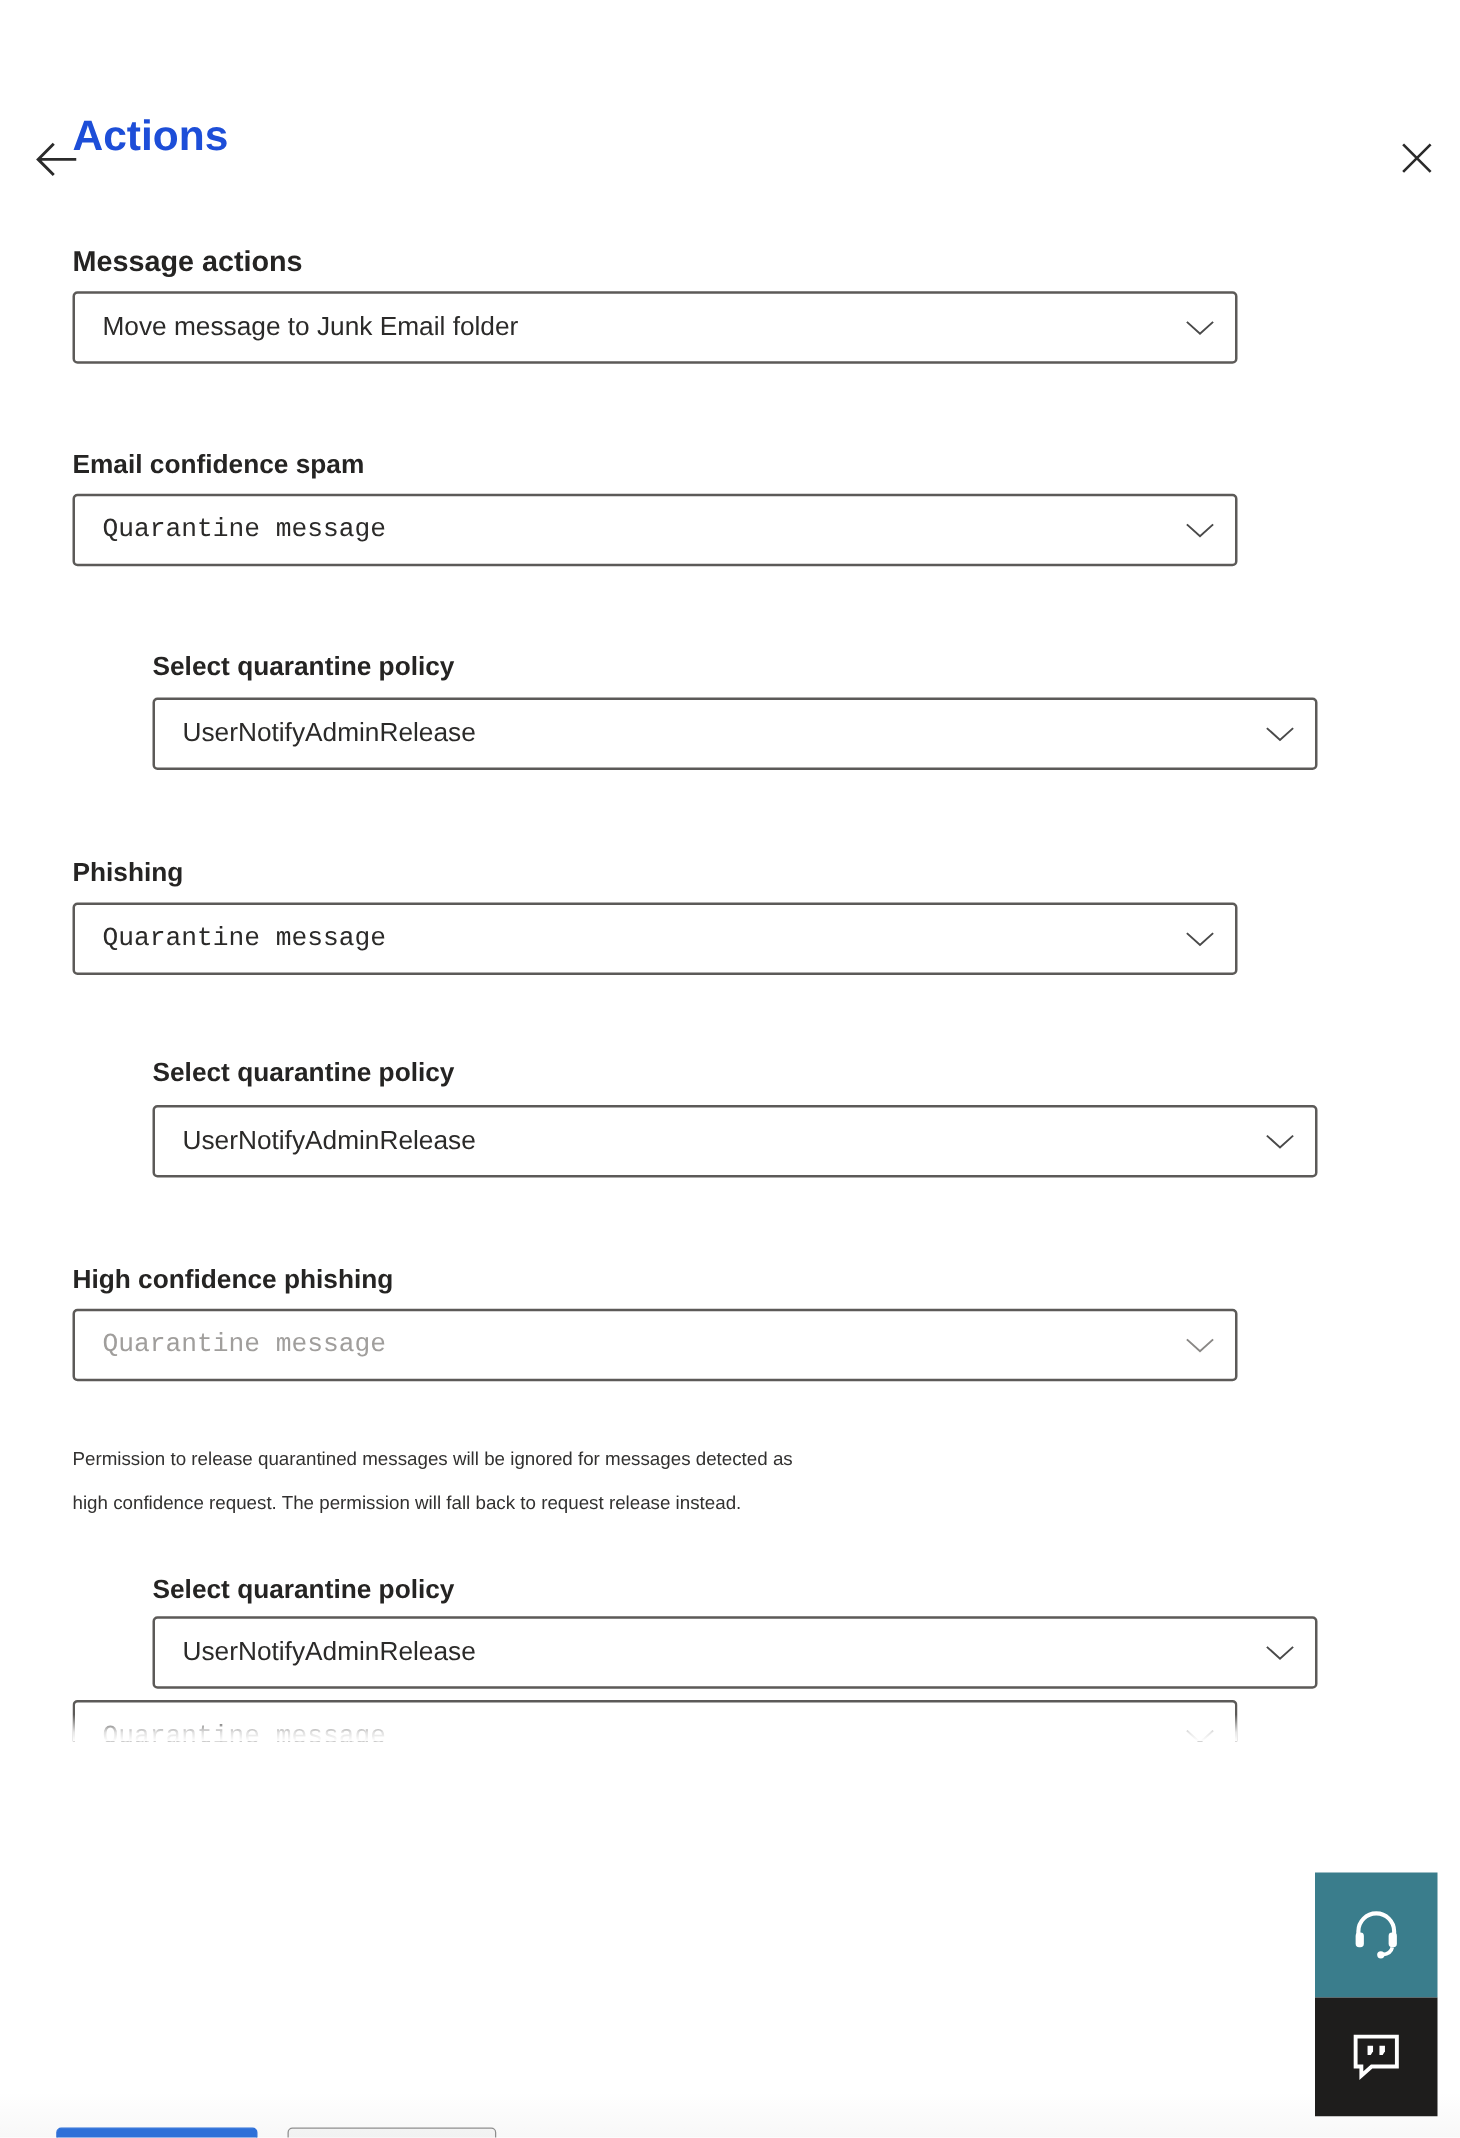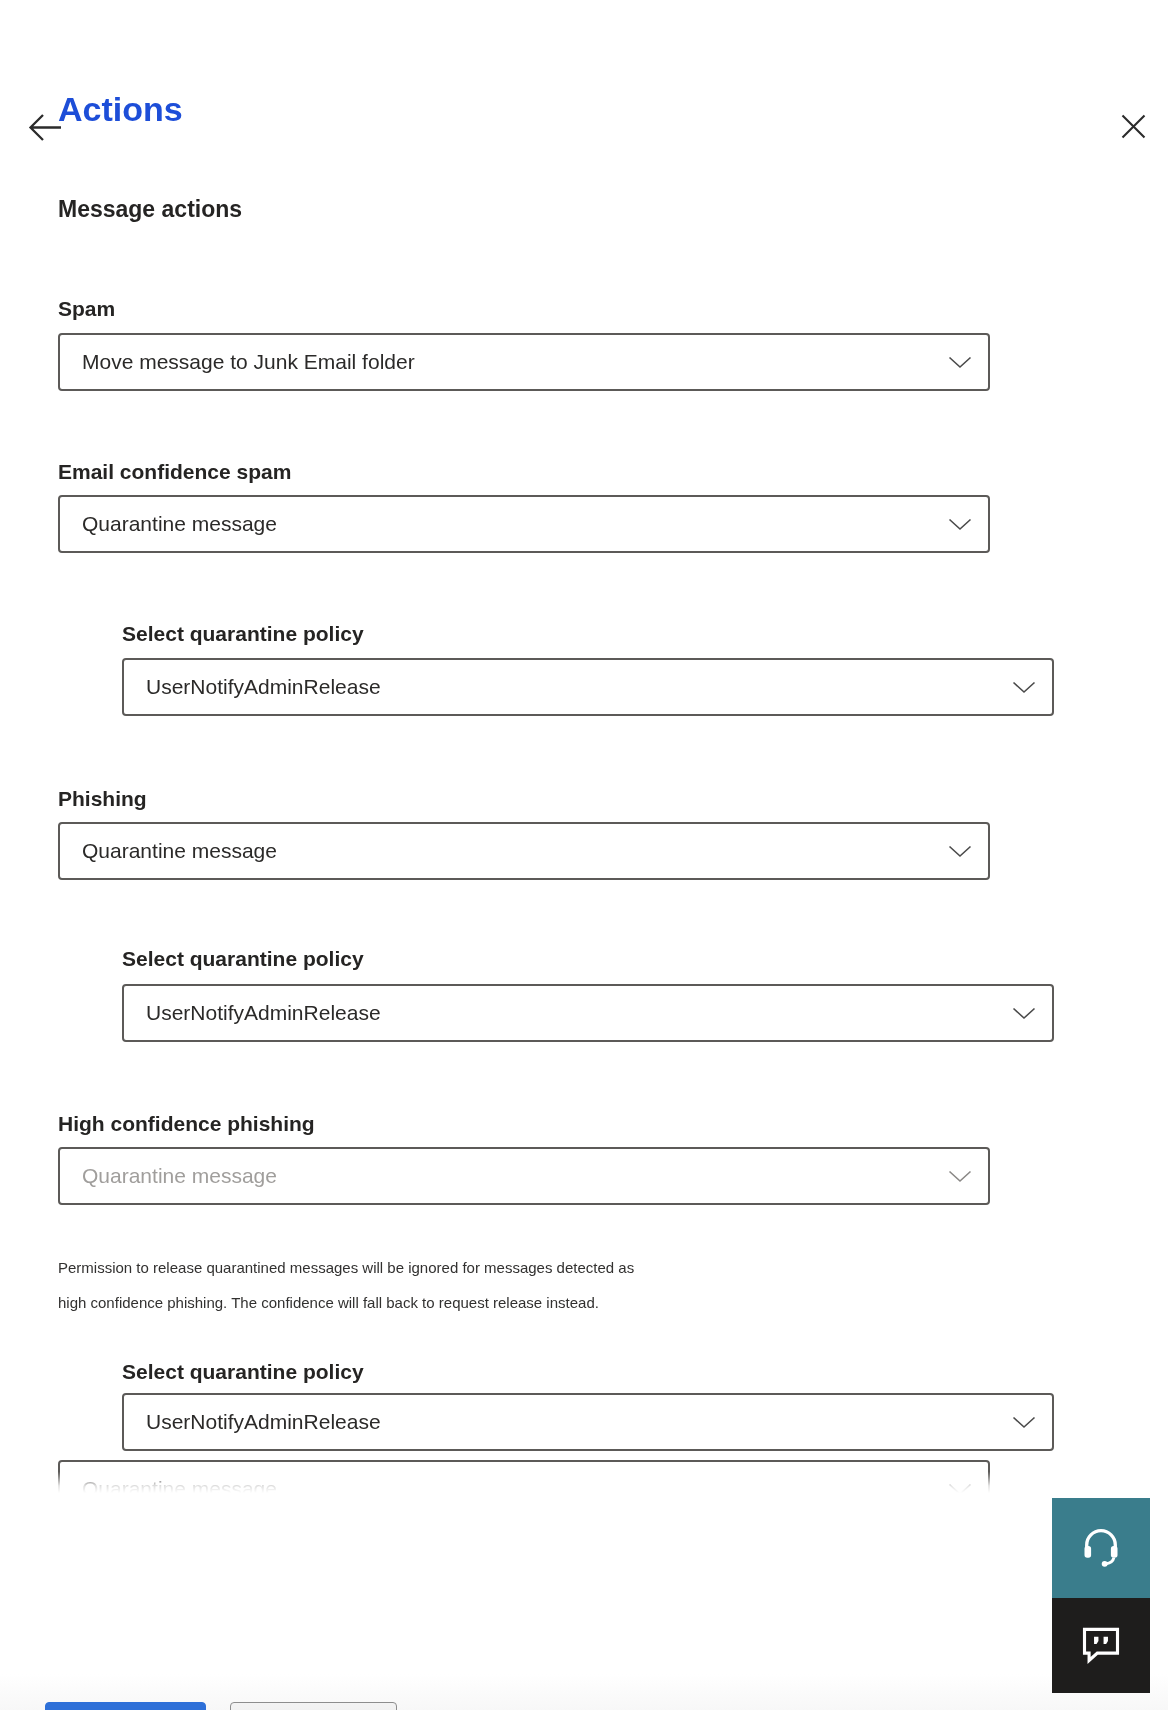--- a/index.html
+++ b/index.html
@@ -61,21 +61,21 @@
     width:167px;background:linear-gradient(180deg,#f3f3f3,#e2e2e2);border:1px solid #8d8d8d;color:#2b2a29;
   }
 
   .side-btn{
     position:absolute;left:1052px;width:98px;border:none;padding:0;cursor:pointer;z-index:5;
     display:flex;align-items:center;justify-content:center;
   }
   .help-btn{top:1412px;height:100px;background:var(--teal);}
   .feedback-btn{top:1512px;height:95px;background:var(--black);}
 
-  .mt10{margin-top:10px;} .mt9{margin-top:9px;} .mt67{margin-top:67px;}
+  .mt10{margin-top:10px;} .mt9{margin-top:9px;font-family:Liberation Mono, monospace;} .mt67{margin-top:67px;}
   .mt69{margin-top:69px;} .mt65{margin-top:65px;} .mt11{margin-top:11px;}
   .mt68{margin-top:68px;} .mt38{margin-top:38px;} .mt7{margin-top:7px;} .mt72{margin-top:72px;}
 </style>
 </head>
 <body style="--accent: #2e70d8; --teal: #3a7d8c; --black: #1e1d1c; --border: #5c5a58; --disabled: #a09e9c;">
 
 <div class="panel">
 
   <button class="icon-btn back-btn">
     <span>
@@ -91,21 +91,20 @@
         <path d="M2.5 2.5 L24.5 24.5 M24.5 2.5 L2.5 24.5" stroke="#2b2b2b" stroke-width="2.1"></path>
       </svg>
     </span>
   </button>
 
   <div class="content">
     <h1 class="title">Actions</h1>
 
     <div class="subtitle">Message actions</div>
 
-    <div class="field-label mt72">Spam</div>
     <div class="dropdown mt10">
       <span class="dd-value">Move message to Junk Email folder</span>
       <span class="dd-chevron">
         <svg width="24" height="13" viewBox="0 0 24 13" fill="none">
             <path d="M1.5 1.5 L12 11 L22.5 1.5" stroke="#4a4a4a" stroke-width="1.6" fill="none"></path>
           </svg>
       </span>
     </div>
 
     <div class="field-label mt67">Email confidence spam</div>
@@ -157,21 +156,21 @@
       <span class="dd-value">Quarantine message</span>
       <span class="dd-chevron">
         <svg width="24" height="13" viewBox="0 0 24 13" fill="none">
             <path d="M1.5 1.5 L12 11 L22.5 1.5" stroke="#8a8886" stroke-width="1.6" fill="none"></path>
           </svg>
       </span>
     </div>
 
     <div class="note">
       <span>Permission to release quarantined messages will be ignored for messages detected as</span><br>
-      <span>high confidence phishing. The confidence will fall back to request release instead.</span>
+      <span>high confidence request. The permission will fall back to request release instead.</span>
     </div>
 
     <div class="indent">
       <div class="field-label mt38">Select quarantine policy</div>
       <div class="dropdown mt7">
         <span class="dd-value">UserNotifyAdminRelease</span>
         <span class="dd-chevron">
           <svg width="24" height="13" viewBox="0 0 24 13" fill="none">
               <path d="M1.5 1.5 L12 11 L22.5 1.5" stroke="#4a4a4a" stroke-width="1.6" fill="none"></path>
             </svg>

